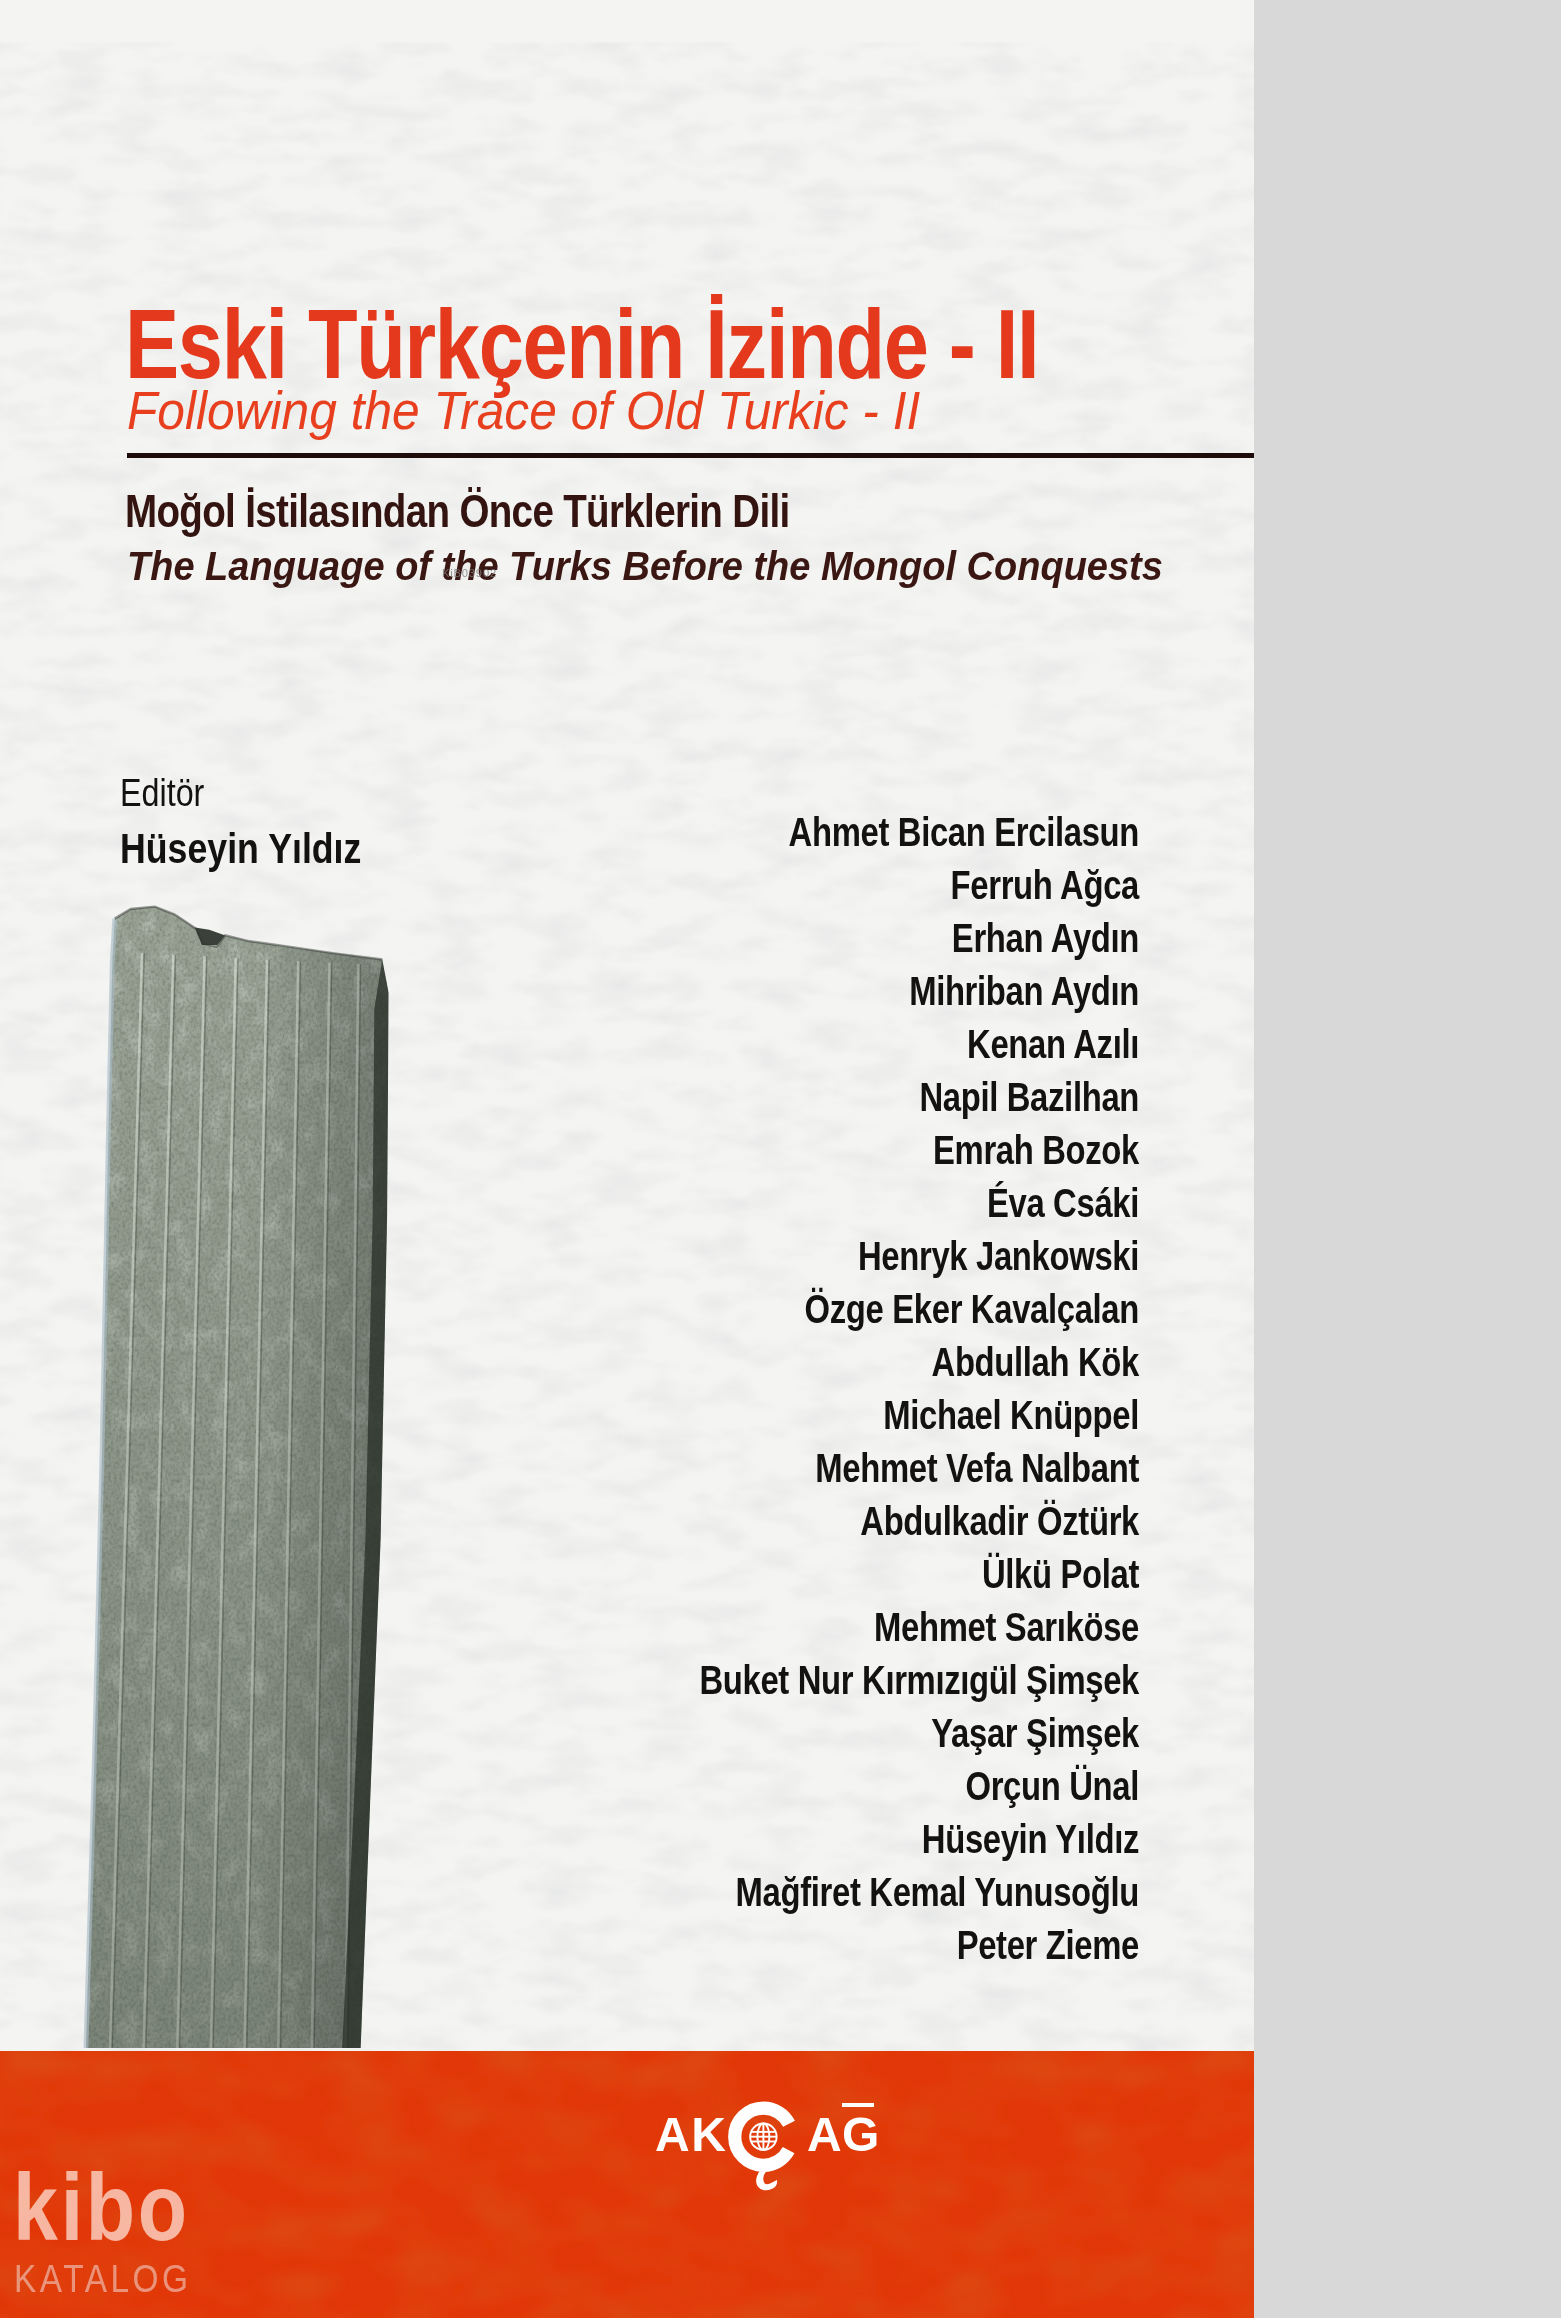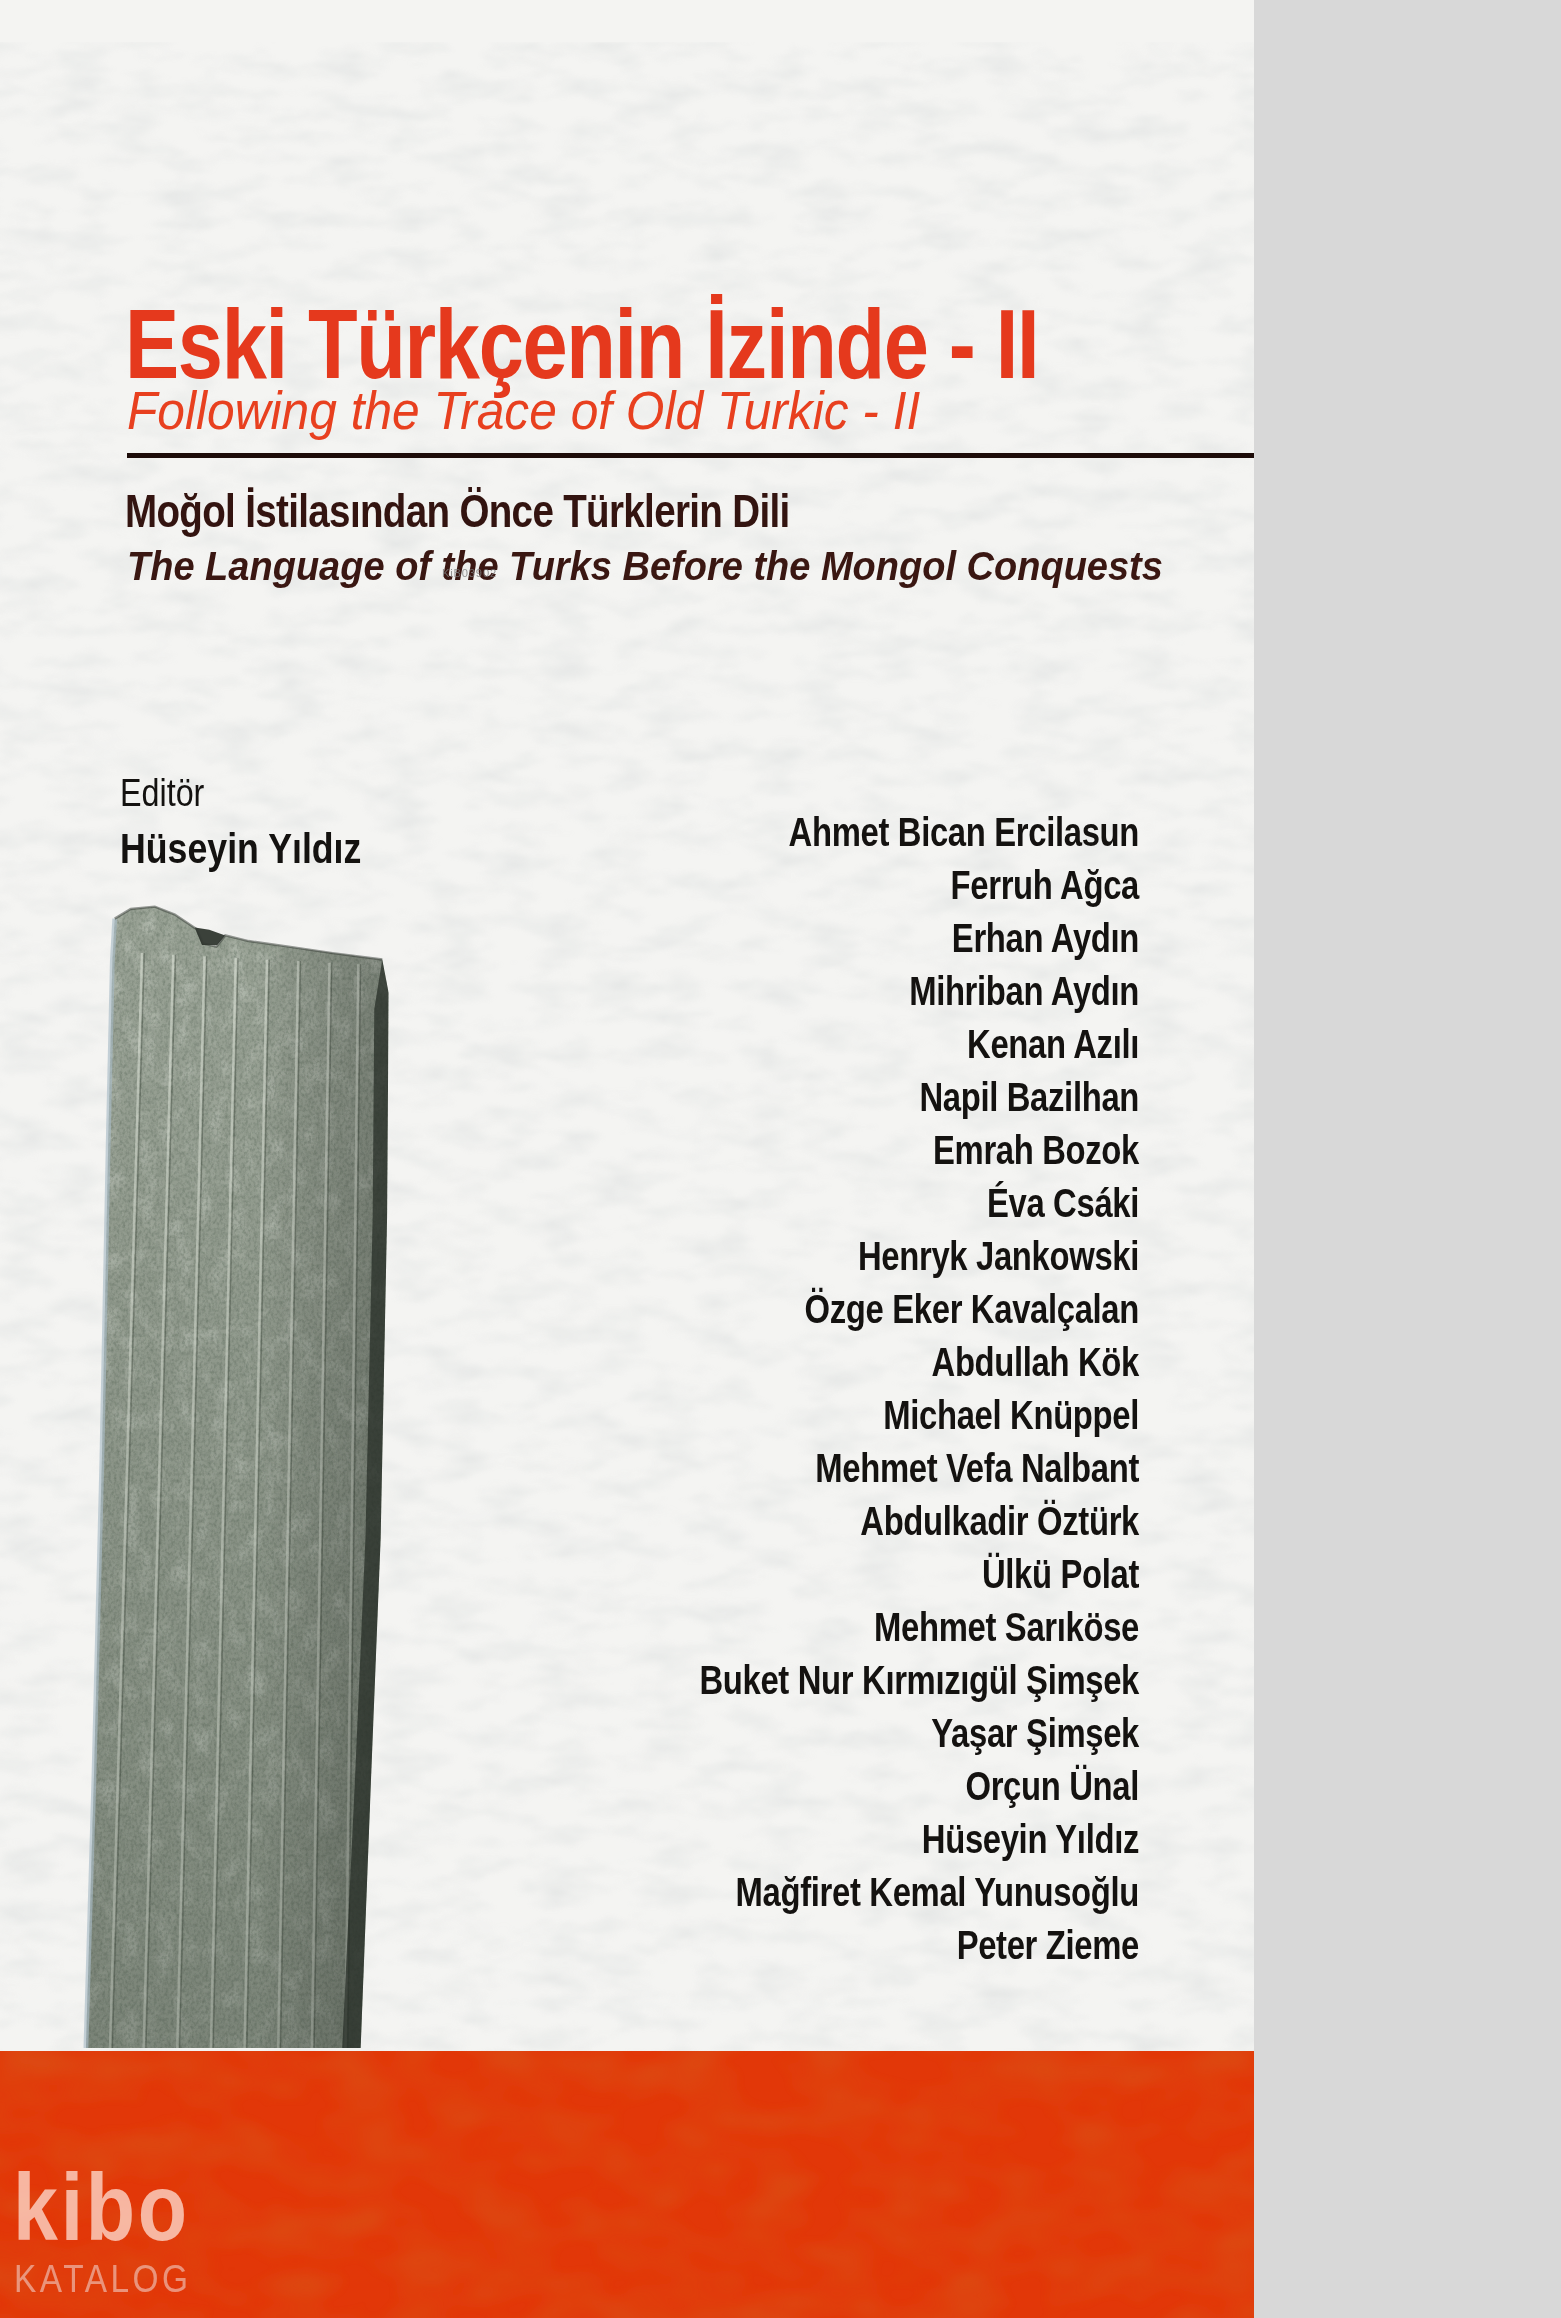--- a/index.html
+++ b/index.html
@@ -213,18 +213,39 @@
     <svg class="band-tex" width="1562" height="268" viewBox="0 0 1949 334">
       <filter id="f-band">
         <feTurbulence type="fractalNoise" baseFrequency="0.012 0.02" numOctaves="2" seed="5"></feTurbulence>
         <feColorMatrix type="matrix" values="0 0 0 0 0.64  0 0 0 0 0.16  0 0 0 0 0.02  1 0 0 0 -0.35"></feColorMatrix>
         <feGaussianBlur stdDeviation="3"></feGaussianBlur>
       </filter>
       <rect width="1949" height="334" filter="url(#f-band)" opacity="0.6"></rect>
     </svg>
   </div>
 
+  <div class="logo" aria-label="AKÇAĞ">
+    <span class="seg seg-ak">AK</span>
+    <svg class="cglyph" width="82" height="101" viewBox="0 0 102 126">
+
+      <circle cx="49" cy="52" r="35.75" fill="none" stroke="#ffffff" stroke-width="16.5" stroke-dasharray="190 34.6" stroke-dashoffset="207"></circle>
+
+      <g stroke="#ffffff" stroke-width="2.4" fill="none">
+        <circle cx="49" cy="52" r="16.5"></circle>
+        <ellipse cx="49" cy="52" rx="7.5" ry="16.5"></ellipse>
+        <line x1="49" y1="35.5" x2="49" y2="68.5"></line>
+        <line x1="34" y1="46" x2="64" y2="46"></line>
+        <line x1="34" y1="58" x2="64" y2="58"></line>
+        <line x1="32.5" y1="52" x2="65.5" y2="52"></line>
+      </g>
+
+      <path d="M44 95 q-7 12 -2 19 q6 8 18 3 q7 -3 6 -11 l-8 4 q-8 4 -9 -4 q-1 -5 3 -10 Z" fill="#ffffff"></path>
+    </svg>
+    <span class="seg seg-a">A</span>
+    <span class="seg seg-g">G</span>
+    <span class="gbar"></span>
+  </div>
 
   <div class="wm-brand">kibo</div>
   <div class="wm-catalog">KATALOG</div>
 
 </div>
 
 
 </body></html>

